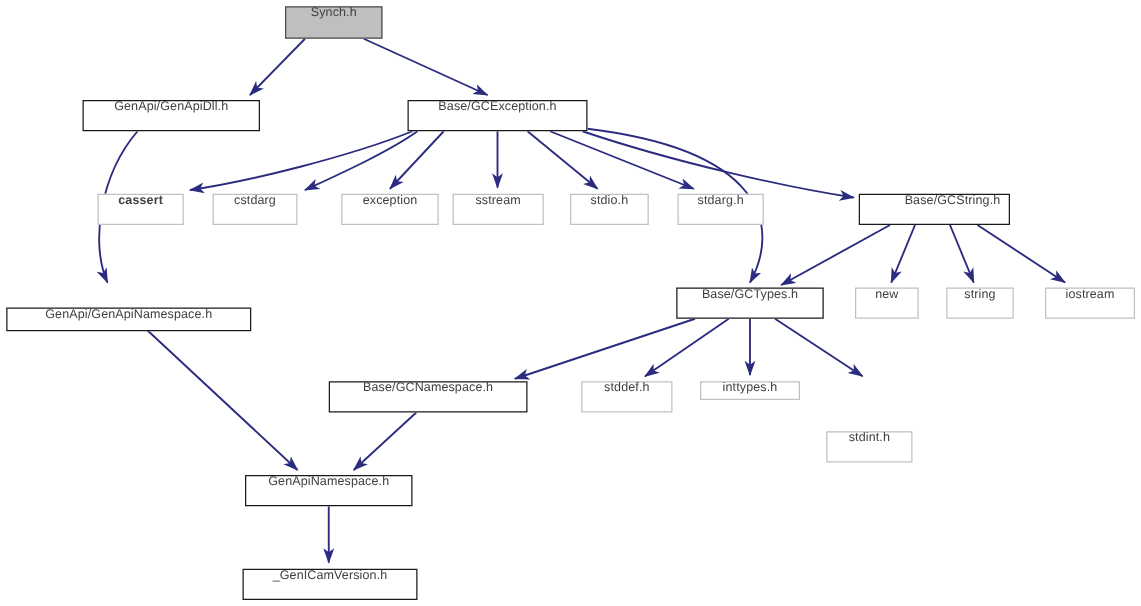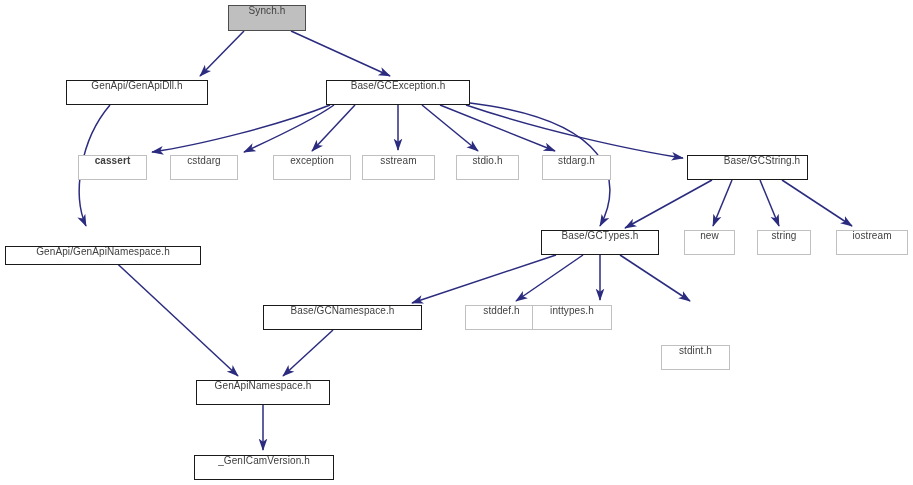--- a/index.html
+++ b/index.html
@@ -125,21 +125,21 @@
       </div>
       <div class="node " style="left: 836px; top: 230px; width: 72px; height: 25px;">
         <span>iostream</span>
       </div>
       <div class="node key" style="left: 263px; top: 305px; width: 159px; height: 25px;">
         <span>Base/GCNamespace.h</span>
       </div>
       <div class="node " style="left: 465px; top: 305px; width: 73px; height: 25px;">
         <span>stddef.h</span>
       </div>
-      <div class="node " style="left: 532px; top: 305px; width: 80px; height: 25px;">
+      <div class="node " style="left: 560px; top: 305px; width: 80px; height: 15px;">
         <span>inttypes.h</span>
       </div>
       <div class="node " style="left: 661px; top: 305px; width: 69px; height: 25px; margin-top: 40px;">
         <span>stdint.h</span>
       </div>
       <div class="node key" style="left: 196px; top: 380px; width: 134px; height: 25px;">
         <span>GenApiNamespace.h</span>
       </div>
       <div class="node key" style="left: 194px; top: 455px; width: 140px; height: 25px;">
         <span>_GenICamVersion.h</span>

